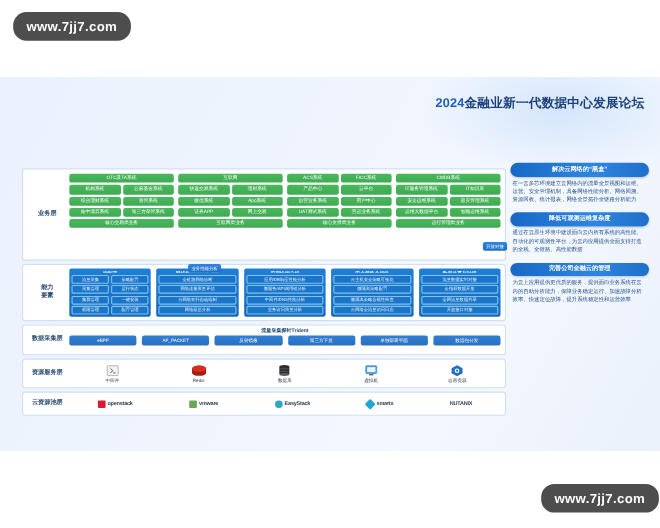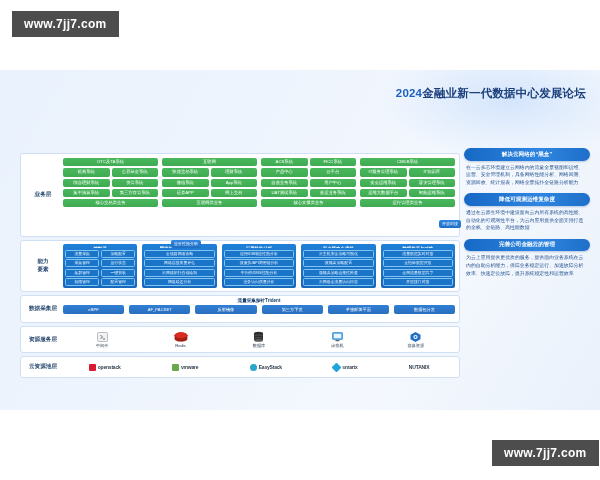--- a/index.html
+++ b/index.html
@@ -14,20 +14,21 @@
   
   .wm {
     position: absolute;
     background: #4d4d4d;
     color: #ffffff;
     font-size: 12px;
     font-weight: bold;
     padding: 6px 12px;
     letter-spacing: .3px;
     z-index: 40;
+    border-radius: 12px;
   }
   .wm-top { left: 12px; top: 11px; }
   .wm-bot { left: 492px; top: 440px; }
 
   
   .slide {
     position: absolute;
     left: 0; top: 70px;
     width: 600px; height: 340px;
     background: linear-gradient(120deg,#eaf2fd 0%, #eef4fd 35%, #f4f8fe 70%, #eaf1fb 100%);

